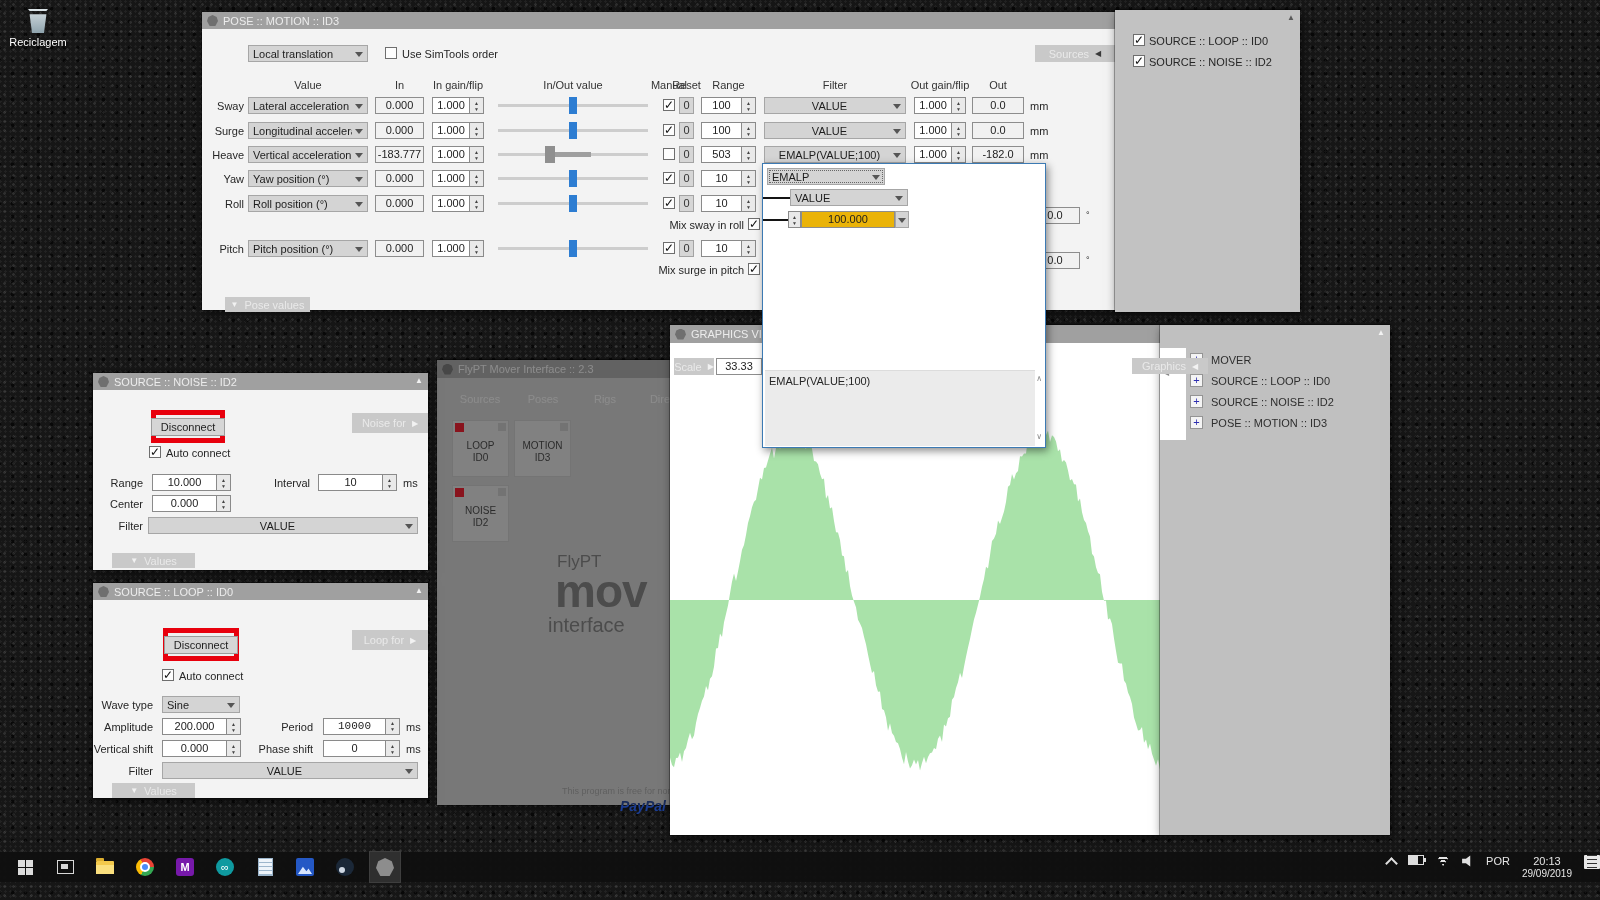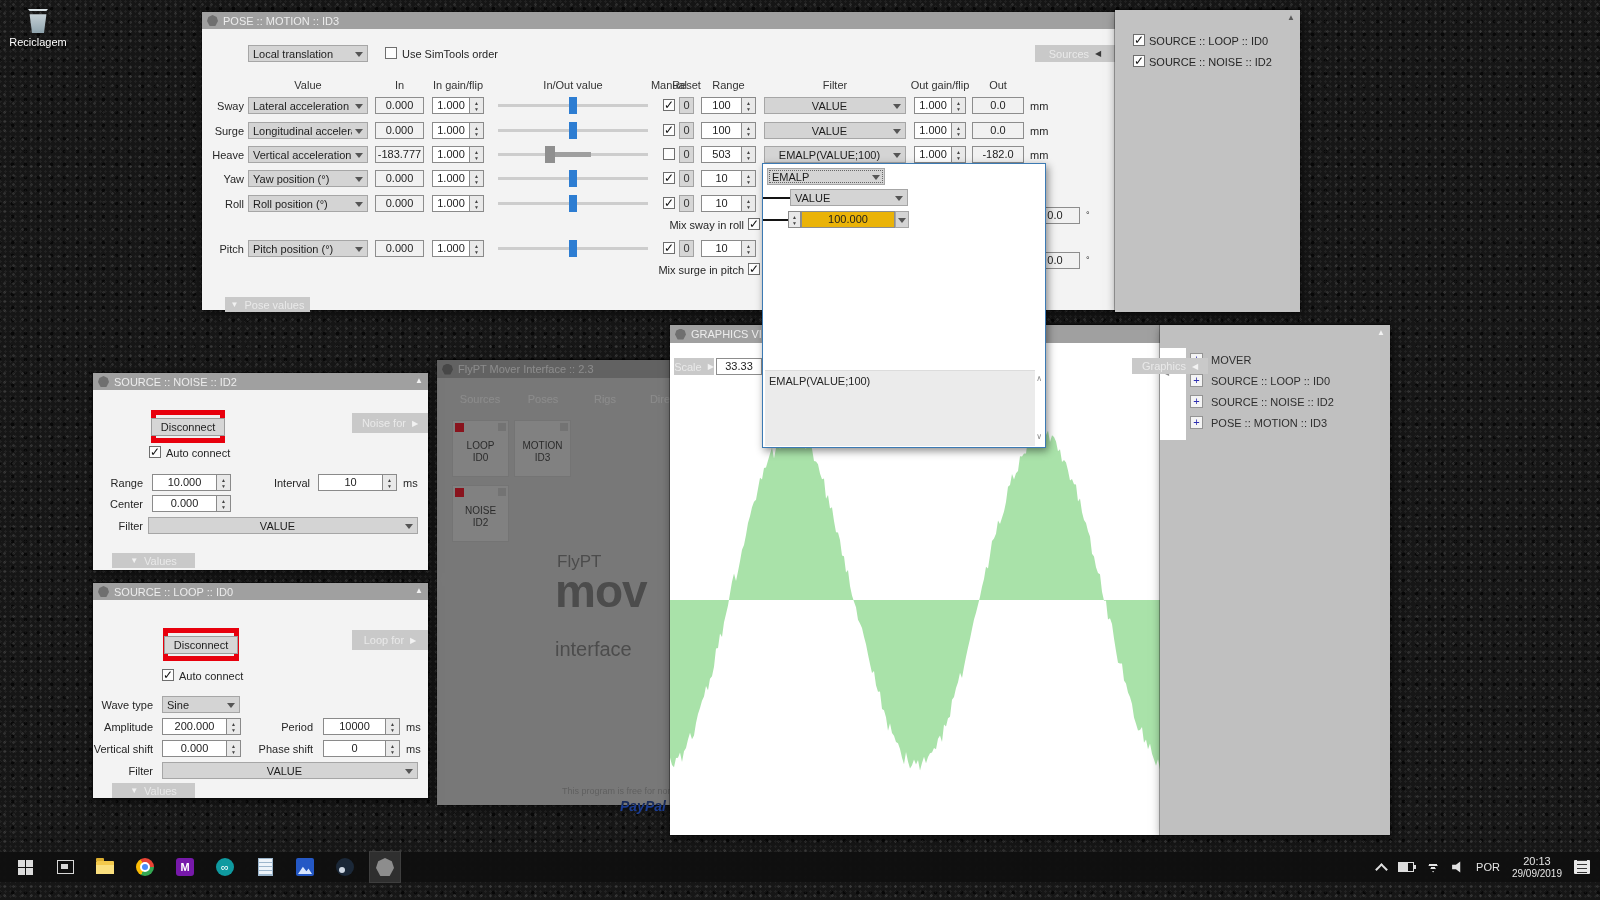--- a/index.html
+++ b/index.html
@@ -86,21 +86,21 @@
   .ic-note{width:13px;height:16px;background:#eef4fa;border:1px solid #9db6cc;
     background-image:linear-gradient(#9db6cc 1px,transparent 1px);background-size:100% 4px;background-position:0 3px;}
   .ic-photo{width:18px;height:18px;background:#2458c5;position:relative;border-radius:2px;overflow:hidden;}
   .ic-photo::after{content:"";position:absolute;left:2px;bottom:2px;width:14px;height:9px;background:#d8e6ff;
     clip-path:polygon(0 100%,35% 20%,60% 70%,75% 40%,100% 100%);}
   .ic-steam{width:18px;height:18px;background:#1b2838;border-radius:50%;position:relative;}
   .ic-steam::after{content:"";position:absolute;left:3px;bottom:3px;width:6px;height:6px;border-radius:50%;
     background:#cfd8e3;}
   .ic-flypt{width:18px;height:18px;background:#8d8d8d;
     clip-path:polygon(50% 0,88% 18%,100% 55%,76% 100%,24% 100%,0 55%,12% 18%);}
-  #tray{margin-left:auto;display:flex;align-items:center;gap:12px;padding-right:10px;color:#e6e6e6;}
+  #tray{margin-left:auto;display:flex;gap:12px;color:#e6e6e6;}
   .chev{width:7px;height:7px;border-left:2px solid #e0e0e0;border-top:2px solid #e0e0e0;
     transform:rotate(45deg);margin-top:4px;}
   .batt{width:14px;height:8px;border:1px solid #dedede;position:relative;
     background:linear-gradient(90deg,#dedede 0 9px,transparent 0);}
   .batt::after{content:"";position:absolute;right:-3px;top:2px;width:2px;height:4px;background:#dedede;}
   .wifi{width:14px;height:11px;clip-path:polygon(50% 100%,0 0,100% 0);
     background:radial-gradient(circle at 50% 100%,#e4e4e4 0 2px,transparent 2px 4px,#e4e4e4 4px 6px,
       transparent 6px 7.5px,#e4e4e4 7.5px 9.5px,transparent 9.5px);}
   .spk{width:12px;height:12px;background:#e0e0e0;
     clip-path:polygon(0 32%,32% 32%,68% 5%,68% 95%,32% 68%,0 68%);}
@@ -149,21 +149,21 @@
     </div>
     <div class="card" style="left:15px;top:125px;">
       <span class="rsq"></span>
       <span class="gsq"></span>
       <div class="clab"><span>NOISE</span><br>
         <span>ID2</span></div>
     </div>
 
     <div class="wm" style="left:120px;top:192px;font-size:17px;">FlyPT</div>
     <div class="wm" style="left:118px;top:204px;font-size:46px;font-weight:600;letter-spacing:-1px;">mov</div>
-    <div class="wm" style="left:118px;top:254px;font-size:20px;margin-top:24px;">interface</div>
+    <div class="wm" style="left:111px;top:254px;font-size:20px;">interface</div>
 
     <div class="lb" style="left:125px;top:426px;font-size:9px;color:#9c9c9c;">This program is free for non comme</div>
     <div class="lb" style="left:183px;top:438px;font-size:14px;font-style:italic;font-weight:bold;color:#1b3d92;">PayPal</div>
     <div class="dim"></div>
   </div>
 
   <div class="win" style="left:670px;top:325px;width:490px;height:510px;z-index:20;">
     <div class="tbar h18">
       <span class="gear"></span>
       <span>GRAPHICS VIEW</span>
@@ -274,21 +274,21 @@
     </div>
     <div class="lb" style="left:0;top:138px;width:60px;text-align:right;">Amplitude</div>
     <div class="spin" style="left:69px;top:135px;width:79px;">
       <span class="v">200.000</span>
       <span class="ar">
           <i>▲</i>
           <i>▼</i>
         </span>
     </div>
     <div class="lb" style="left:150px;top:138px;width:70px;text-align:right;">Period</div>
-    <div class="spin" style="left:230px;top:135px;width:77px;">
+    <div class="spin" style="left:230px;top:135px;width:77px;font-family:Liberation Mono, monospace;">
       <span class="v">10000</span>
       <span class="ar">
           <i>▲</i>
           <i>▼</i>
         </span>
     </div>
     <div class="lb" style="left:313px;top:138px;">ms</div>
     <div class="lb" style="left:0;top:160px;width:60px;text-align:right;">Vertical shift</div>
     <div class="spin" style="left:69px;top:157px;width:79px;">
       <span class="v">0.000</span>

